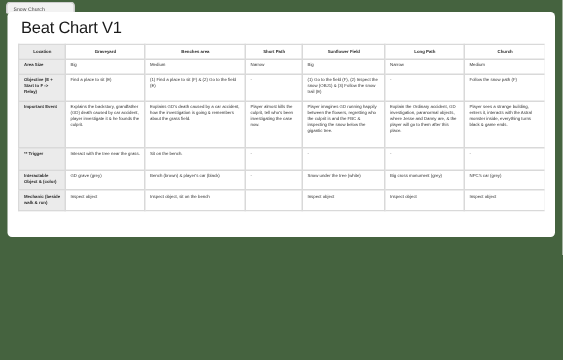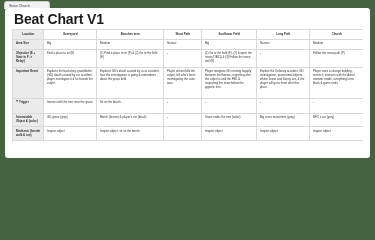--- a/index.html
+++ b/index.html
@@ -54,23 +54,23 @@
     width: 365px;
     height: 150px;
     background: #ffffff;
     border-radius: 3px;
     box-sizing: border-box;
     padding: 6px 7px 0 7px;
     overflow: hidden;
   }
 
   .page-title {
-    font-size: 14px;
+    font-size: 11px;
     line-height: 10px;
-    font-weight: bold;
+    font-weight: normal;
     color: #1a1a1a;
     margin: 0 0 5px 2px;
     letter-spacing: -0.15px;
   }
 
   
   .table-wrap {
     width: 100%;
     overflow: hidden;
   }

